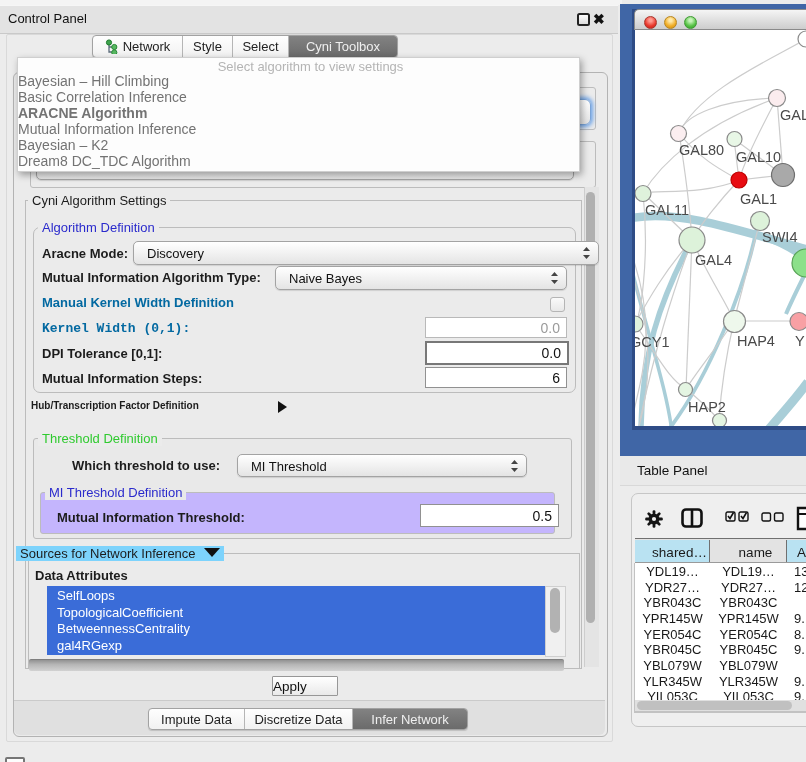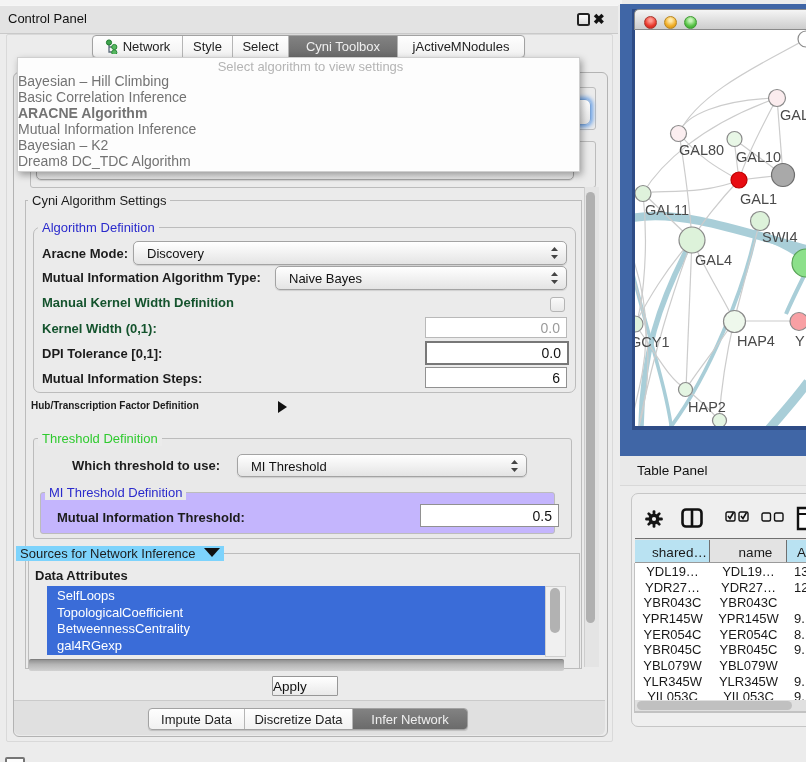--- a/index.html
+++ b/index.html
@@ -1,21 +1,21 @@
 <!DOCTYPE html>
 <html><head>
 <meta charset="utf-8">
 <style>
 html,body{margin:0;padding:0;}
 body{width:806px;height:762px;position:relative;overflow:hidden;background:#ececec;
   font-family:"Liberation Sans",sans-serif;-webkit-font-smoothing:antialiased;}
 .abs{position:absolute;}
 .b{font-weight:bold;}
 .lbl{position:absolute;font-size:13px;font-weight:bold;color:#1c1c1c;}
-.dis{color:#14532d;}
+.dis{color:#0369a1;}
 .combo{position:absolute;border:1px solid #a3a3a3;border-radius:5px;
   background:linear-gradient(#ffffff,#f3f3f3 45%,#e4e4e4);box-shadow:0 1px 1px rgba(0,0,0,.12);
   font-size:13px;color:#111;}
 .combo .tx{position:absolute;left:13px;top:50%;transform:translateY(-50%);}
 .combo .ar{position:absolute;right:7px;top:50%;transform:translateY(-50%);width:9px;height:12px;}
 .field{position:absolute;background:#fff;border:1px solid #919191;font-size:14px;color:#111;text-align:right;}
 .field span{position:absolute;right:6px;top:50%;transform:translateY(-50%);}
 .grp{position:absolute;border:1px solid #bcbcbc;border-radius:3px;}
 .gtit{position:absolute;top:-8px;left:4px;background:#ebebeb;padding:0 4px;font-size:13px;color:#1c1c1c;white-space:nowrap;}
 .seg{position:absolute;display:flex;border:1px solid #a2a2a2;border-radius:4px;
@@ -45,50 +45,49 @@
 <div class="seg" style="left:92px;top:35px;height:21px;">
  <div class="tab" style="width:89px;"><svg width="13" height="15" viewBox="0 0 13 15" style="margin-right:5px;">
         <path d="M4 4 L4 13 L9 13 M4 8 L9 8" stroke="#5a6b7a" stroke-width="1.3" fill="none"></path>
         <circle cx="4" cy="3.5" r="2.6" fill="#3fa34d" stroke="#1f7a2d"></circle>
         <circle cx="9.3" cy="8" r="2.6" fill="#58b861" stroke="#2a8a38"></circle>
         <circle cx="9.3" cy="13.5" r="2.6" fill="#58b861" stroke="#2a8a38"></circle>
       </svg>Network</div>
  <div class="tab" style="width:49px;">Style</div>
  <div class="tab" style="width:55px;">Select</div>
  <div class="tab sel" style="width:108px;">Cyni Toolbox</div>
- <div class="tab" style="width:126px;">jActiveMNodules</div>
 </div>
 
 <div class="abs" style="left:584px;top:187px;width:14px;height:480px;background:#e4e4e4;border-left:1px solid #cdcdcd;"></div>
 <div class="abs" style="left:586px;top:192px;width:9px;height:431px;background:#b0b0b0;border-radius:5px;"></div>
 
 <div class="grp" style="left:25px;top:200px;width:555px;height:467px;border-radius:0;">
     <div class="gtit" style="left:2px;">Cyni Algorithm Settings</div>
   </div>
 
 <div class="grp" style="left:33px;top:227px;width:541px;height:164px;border-radius:7px;">
     <div class="gtit" style="color:#2a2acc;">Algorithm Definition</div>
   </div>
 <div class="lbl" style="left:42px;top:246px;">Aracne Mode:</div>
-<div class="combo" style="left:133px;top:241px;width:432px;height:22px;">
+<div class="combo" style="left:133px;top:241px;width:432px;height:22px;padding-left:32px;">
     <span class="tx">Discovery</span>
     <svg class="ar" viewBox="0 0 9 12">
       <path d="M4.5 0 L8 4 L1 4 Z M4.5 12 L8 8 L1 8 Z" fill="#444"></path>
     </svg>
   </div>
 <div class="lbl" style="left:42px;top:270px;">Mutual Information Algorithm Type:</div>
 <div class="combo" style="left:275px;top:266px;width:290px;height:22px;">
     <span class="tx">Naive Bayes</span>
     <svg class="ar" viewBox="0 0 9 12">
       <path d="M4.5 0 L8 4 L1 4 Z M4.5 12 L8 8 L1 8 Z" fill="#444"></path>
     </svg>
   </div>
 <div class="lbl dis" style="left:42px;top:295px;">Manual Kernel Width Definition</div>
 <div class="abs" style="left:550px;top:297px;width:13px;height:13px;border:1px solid #b5b5b5;border-radius:3px;background:linear-gradient(#fafafa,#e8e8e8);"></div>
-<div class="lbl dis" style="left:42px;top:321px;">Kernel Width (0,1):</div>
+<div class="lbl dis" style="left:42px;top:321px;font-family:Liberation Mono, monospace;">Kernel Width (0,1):</div>
 <div class="field" style="left:425px;top:317px;width:140px;height:19px;border-color:#b9b9b9;">
     <span style="color:#9b9b9b;">0.0</span>
   </div>
 <div class="lbl" style="left:42px;top:346px;">DPI Tolerance [0,1]:</div>
 <div class="field" style="left:425px;top:341px;width:140px;height:20px;border:2px solid #787878;">
     <span>0.0</span>
   </div>
 <div class="lbl" style="left:42px;top:371px;">Mutual Information Steps:</div>
 <div class="field" style="left:425px;top:367px;width:140px;height:19px;">
     <span>6</span>

